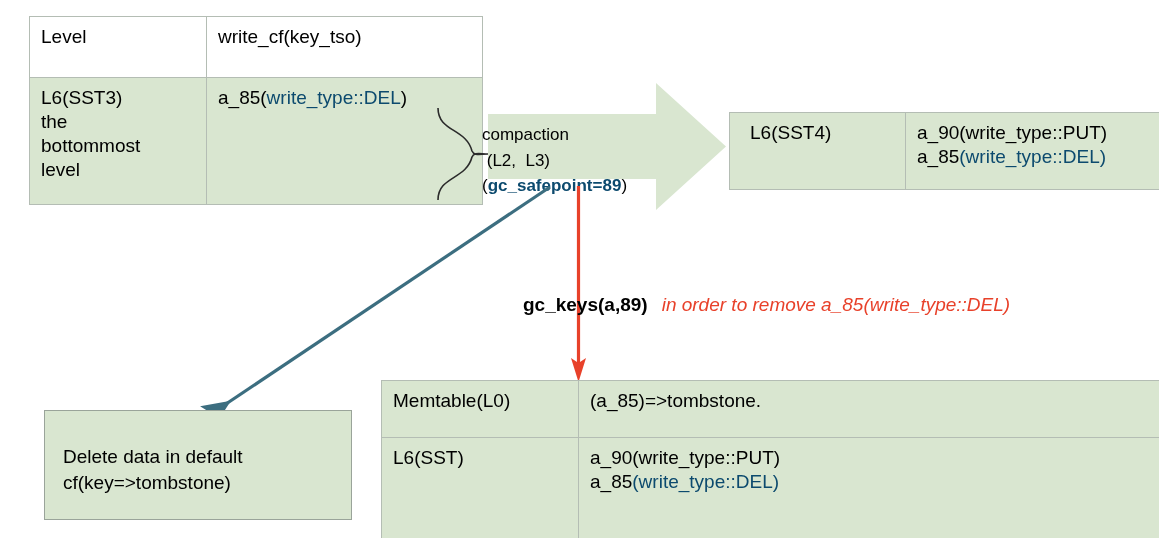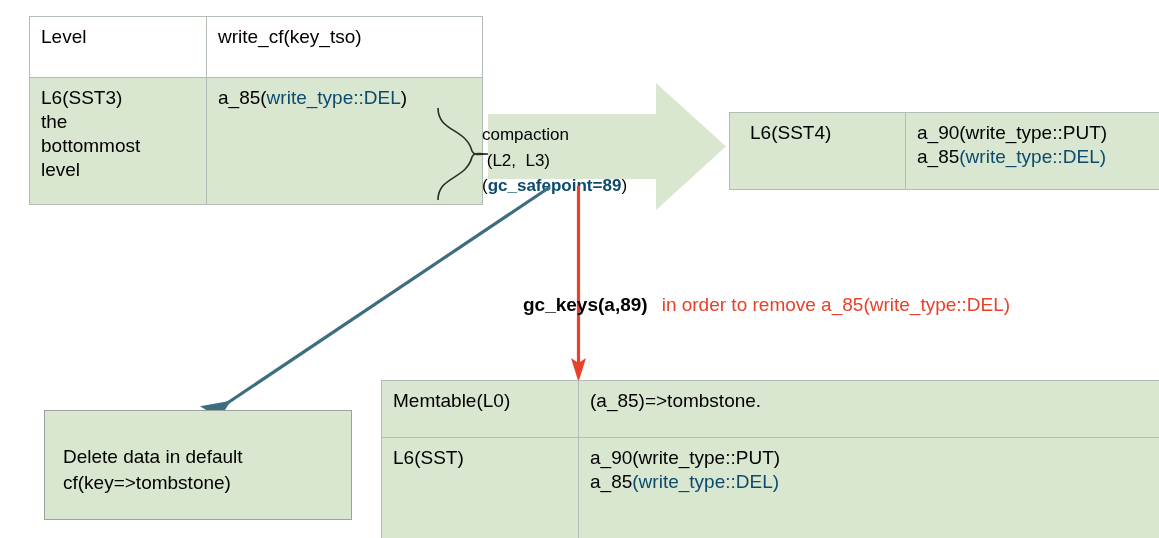--- a/index.html
+++ b/index.html
@@ -132,21 +132,21 @@
 
   
   #gc-caption {
     position: absolute;
     left: 523px;
     top: 294px;
     font-size: 19px;
     white-space: nowrap;
   }
   #gc-caption .bold  { font-weight: bold; color: #000000; }
-  #gc-caption .ital  { color: #e8412a; margin-left: 14px; }
+  #gc-caption .ital  { font-style: italic; color: #e8412a; margin-left: 14px; }
 </style>
 </head>
 <body>
 
 <div class="canvas">
 
   <table class="tbl" id="left-table">
     <tbody>
         <tr class="r-head">
       <td class="c1 hdr">Level</td>

